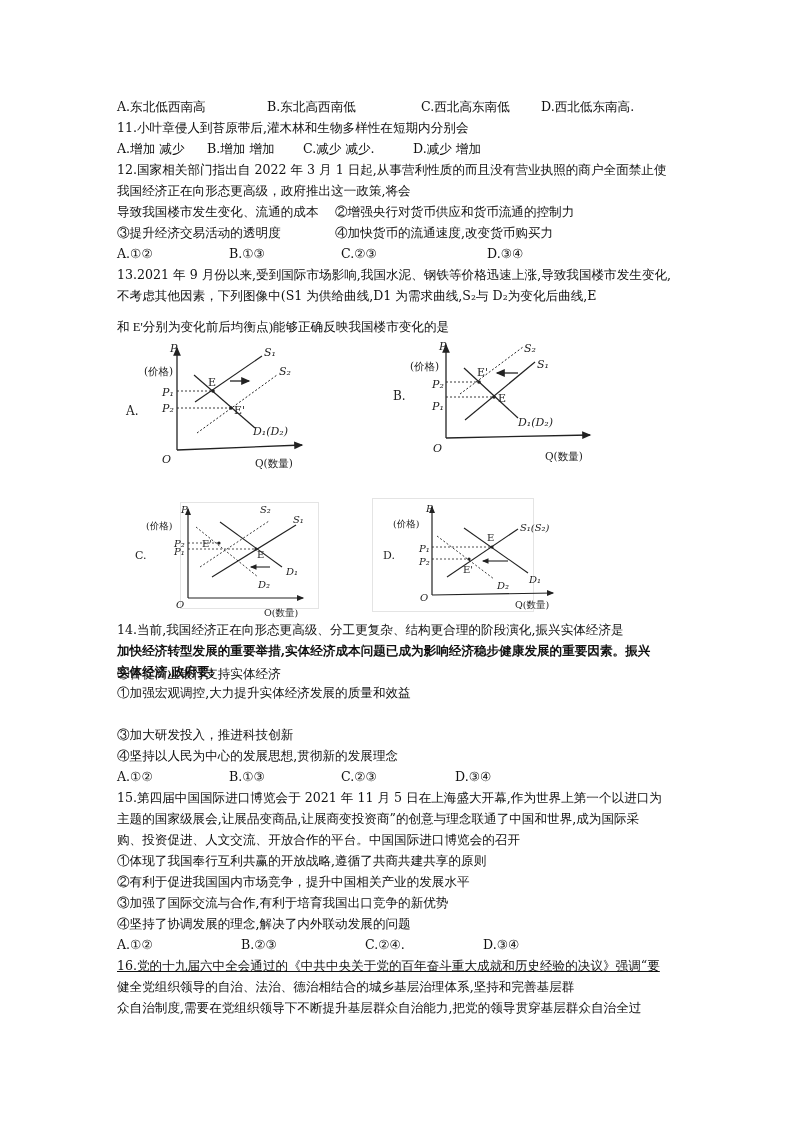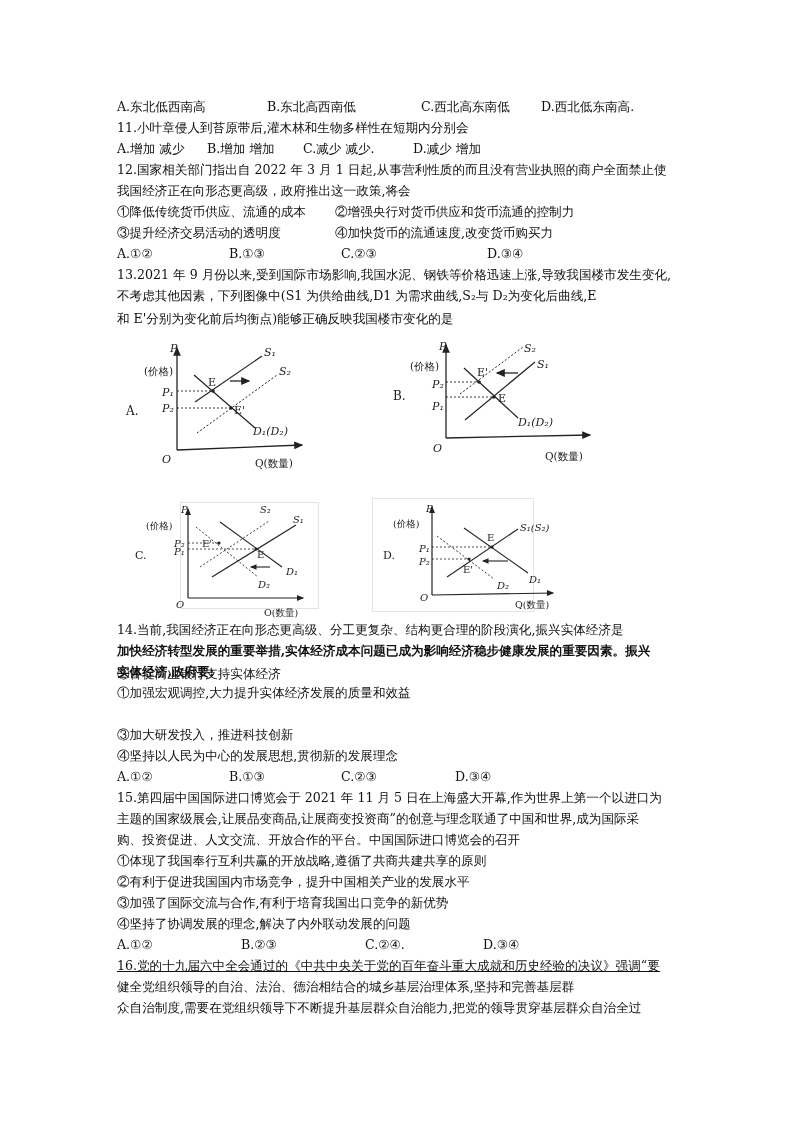--- a/index.html
+++ b/index.html
@@ -26,37 +26,37 @@
 <div class="opts" style="top:139px;">
   <span style="left:0">A.增加 减少</span>
   <span style="left:90px">B.增加 增加</span>
   <span style="left:186px">C.减少 减少.</span>
   <span style="left:296px">D.减少 增加</span>
 </div>
 
 <div class="line" style="top:160px;">12.国家相关部门指出自 2022 年 3 月 1 日起,从事营利性质的而且没有营业执照的商户全面禁止使</div>
 <div class="line" style="top:181px;">我国经济正在向形态更高级，政府推出这一政策,将会</div>
 <div class="opts" style="top:202px;">
-  <span style="left:0">①降低传统货币供应、流通的成本</span>
+  <span style="left:0">导致我国楼市发生变化、流通的成本</span>
   <span style="left:218px">②增强央行对货币供应和货币流通的控制力</span>
 </div>
 <div class="opts" style="top:223px;">
   <span style="left:0">③提升经济交易活动的透明度</span>
   <span style="left:218px">④加快货币的流通速度,改变货币购买力</span>
 </div>
 <div class="opts" style="top:244px;">
   <span style="left:0">A.①②</span>
   <span style="left:112px">B.①③</span>
   <span style="left:224px">C.②③</span>
   <span style="left:370px">D.③④</span>
 </div>
 
 <div class="line" style="top:265px;">13.2021 年 9 月份以来,受到国际市场影响,我国水泥、钢铁等价格迅速上涨,导致我国楼市发生变化,</div>
 <div class="line" style="top:286px;">不考虑其他因素，下列图像中(S1 为供给曲线,D1 为需求曲线,S₂与 D₂为变化后曲线,E</div>
-<div class="line" style="top:309px;">和 E'分别为变化前后均衡点)能够正确反映我国楼市变化的是</div>
+<div class="line" style="top:317px;font-family:Liberation Serif, serif;">和 E'分别为变化前后均衡点)能够正确反映我国楼市变化的是</div>
 
 <div class="graph" style="left:110px; top:330px; width:260px; height:140px;">
   <svg width="260" height="140" viewBox="0 0 260 140">
     <defs>
       <marker id="ah" markerWidth="8" markerHeight="8" refX="6" refY="4" orient="auto">
         <path d="M0,1 L7,4 L0,7 Z" fill="#222"></path>
       </marker>
     </defs>
     <line x1="67" y1="120" x2="67" y2="18" stroke="#222" stroke-width="1.3" marker-end="url(#ah)"></line>
     <line x1="67" y1="120" x2="192" y2="115" stroke="#222" stroke-width="1.3" marker-end="url(#ah)"></line>

